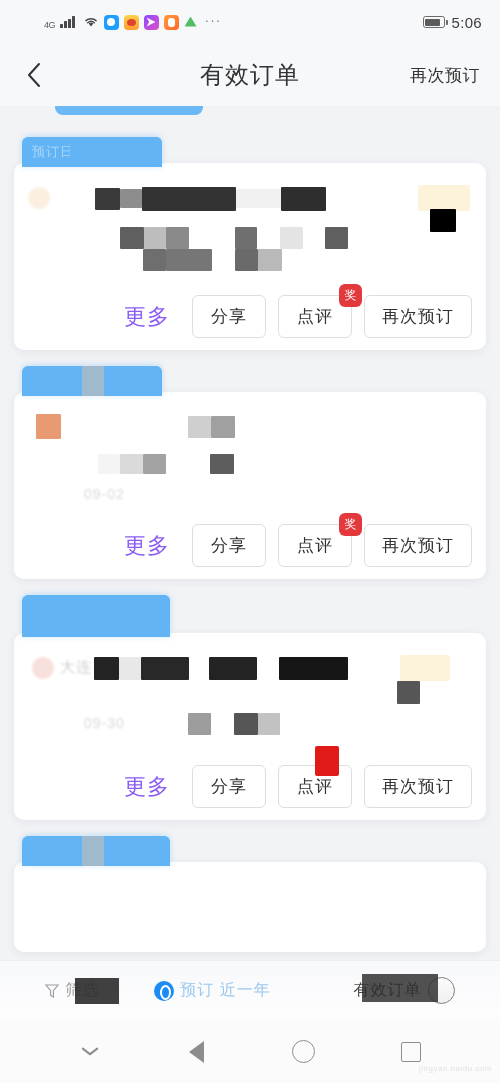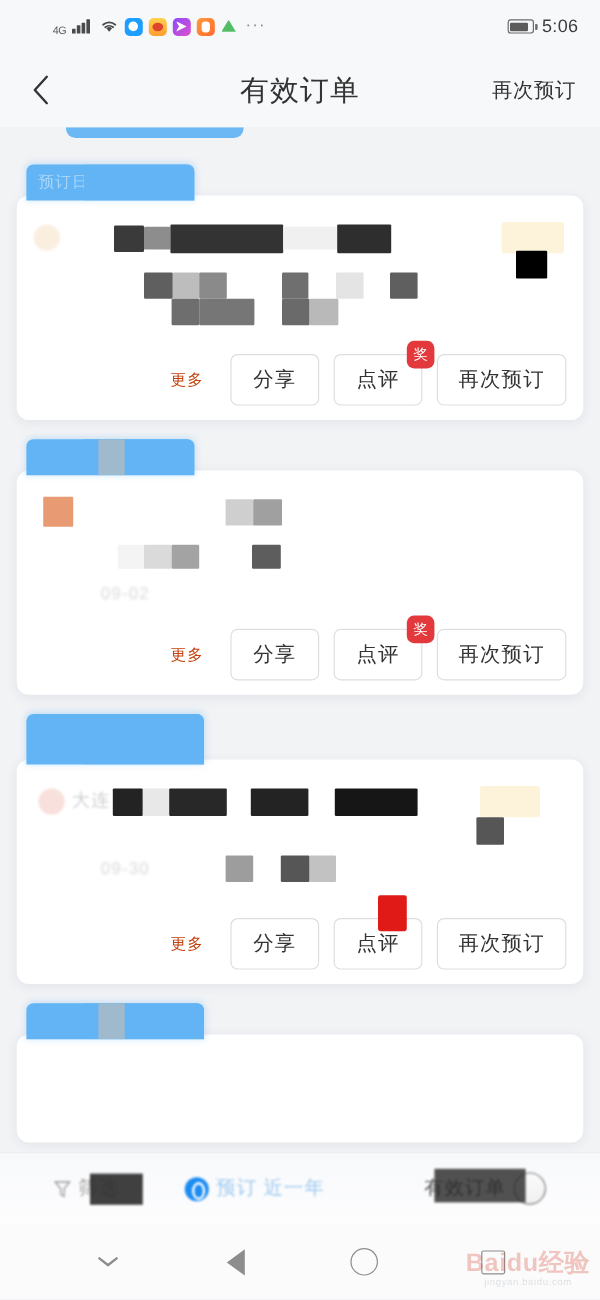--- a/index.html
+++ b/index.html
@@ -131,21 +131,21 @@
     position:absolute; right:2px; top:0; width:52px;height:26px;
     background:#fdf3db; border-radius:2px; filter:blur(.6px);
   }
 
   
   .btn-row{
     display:flex; align-items:center; justify-content:flex-end;
     gap:12px; margin-top:18px; position:relative;
   }
   .link-btn{
-    font-size:13px; color:#c2410c; padding:0 10px; letter-spacing:1px;
+    font-size:22px; color:#8b5cf6; padding:0 10px; letter-spacing:1px;
   }
   .out-btn{
     border:1px solid #dcdee0; border-radius:6px;
     padding:9px 17px; font-size:17px; color:#333;
     letter-spacing:1px; background:#fff; position:relative;
     min-width:74px; text-align:center;
   }
   .badge{
     position:absolute; top:-12px; right:-11px;
     background:#e4393c; color:#fff;
@@ -395,15 +395,14 @@
     </div>
   <div class="nb">
       <span class="circ"></span>
     </div>
   <div class="nb">
       <span class="sq"></span>
     </div>
 </div>
 
 <div class="watermark">
-  <div class="wm-main"><span>Baidu</span><span>经验</span></div>
   <div class="wm-sub">jingyan.baidu.com</div>
 </div>
 
 </body></html>

